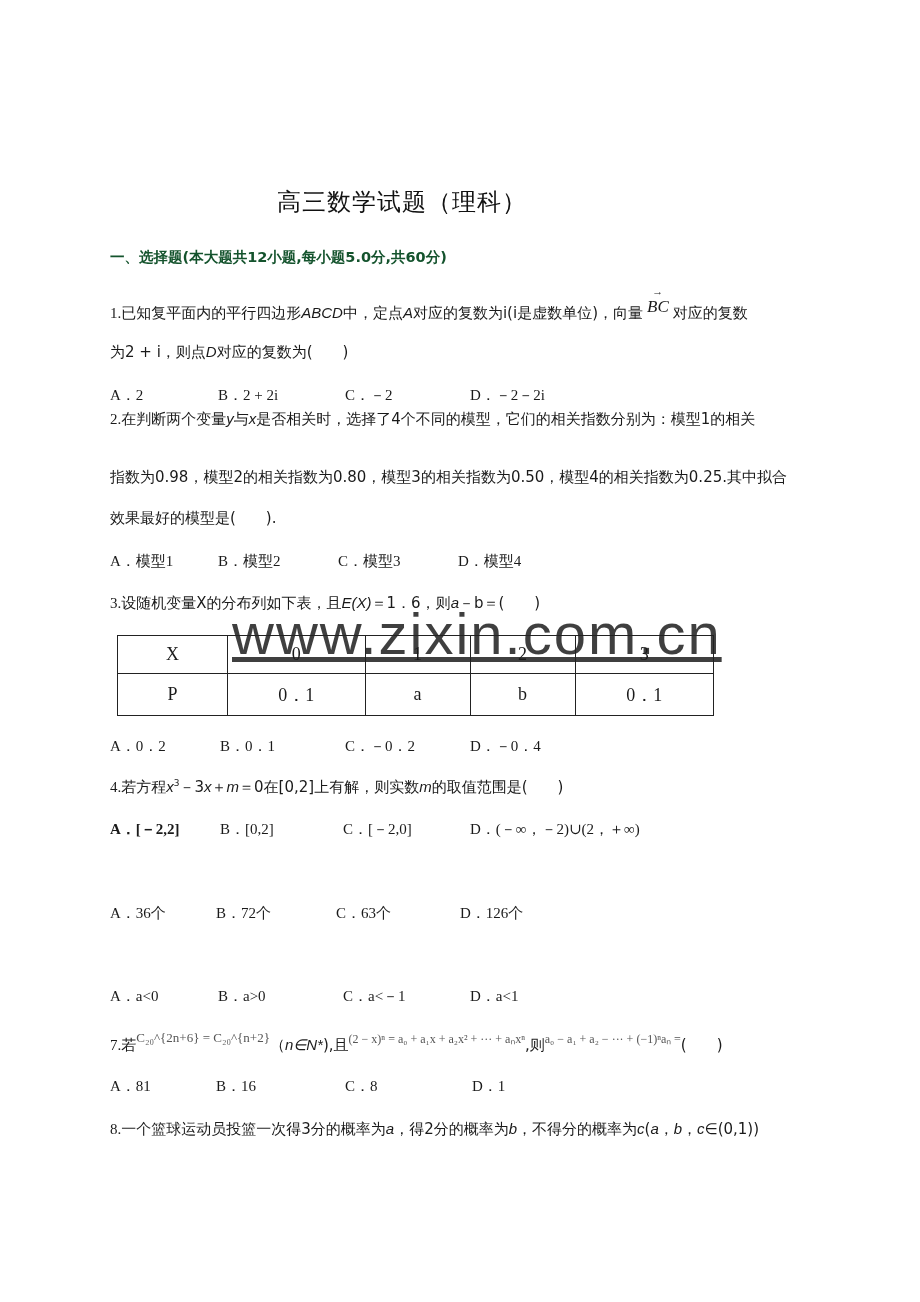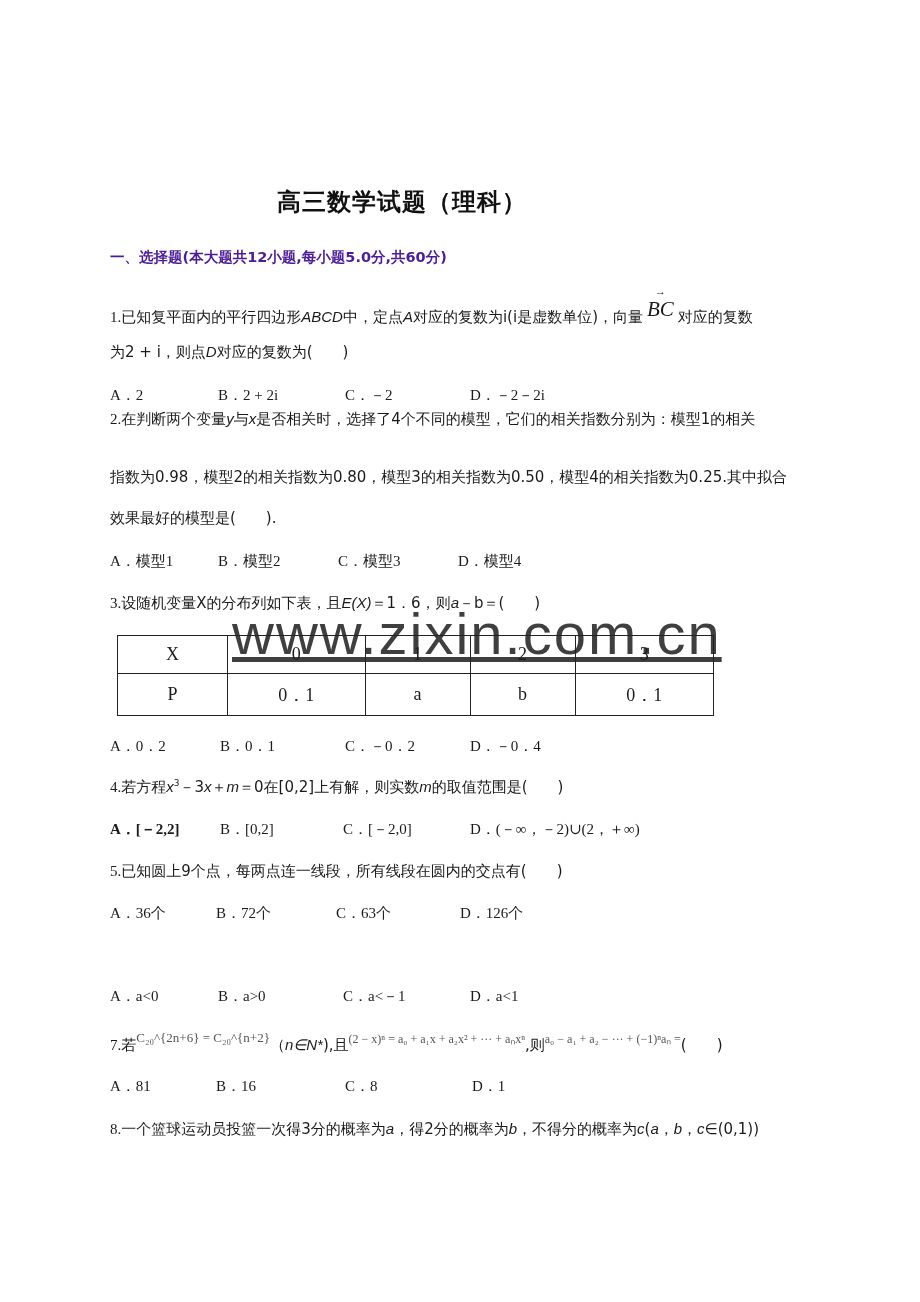--- a/index.html
+++ b/index.html
@@ -1,29 +1,29 @@
 <!DOCTYPE html>
 <html><head>
 <meta charset="utf-8">
 <style>
   html, body { margin: 0; padding: 0; background: #ffffff; }
   body { width: 920px; height: 1302px; position: relative; overflow: hidden;
          font-family: "DejaVu Sans", "Liberation Sans", sans-serif; color: #111; }
   .page { position: absolute; left: 0; top: 0; width: 920px; height: 1302px; }
   .title { position: absolute; top: 186px; left: 0; width: 804px; text-align: center;
-           font-size: 24px; font-weight: bold; letter-spacing: 1px; color: #111; }
-  .section { position: absolute; top: 248px; left: 110px; font-size: 14.5px; font-weight: bold; color: #4c1d95; }
+           font-size: 24px; font-weight: normal; letter-spacing: 1px; color: #111; }
+  .section { position: absolute; top: 248px; left: 110px; font-size: 14.5px; font-weight: bold; color: #14532d; }
   .line { position: absolute; left: 110px; font-size: 15px; white-space: nowrap; color: #1a1a1a; }
   .serif { font-family: "Liberation Serif", "DejaVu Serif", serif; }
   .it { font-style: italic; font-family: "Liberation Sans", sans-serif; }
   .opts { position: absolute; left: 110px; font-size: 15px; white-space: nowrap; color: #1a1a1a;
           font-family: "Liberation Serif", "DejaVu Serif", serif; }
   .opts span.opt { position: absolute; top: 0; text-align: right; }
   .vec { display: inline-block; position: relative; font-family: "Liberation Serif", serif;
-         font-style: italic; font-size: 21px; margin: 0 4px; top: -6px; }
+         font-style: italic; font-size: 17px; margin: 0 4px; top: -6px; }
   .vec::before { content: "\2192"; position: absolute; top: -12px; left: 50%; transform: translateX(-50%);
                  font-size: 11px; font-style: normal; }
   table.dist { position: absolute; top: 635px; left: 117px; width: 597px; border-collapse: collapse;
                font-family: "Liberation Serif", "DejaVu Serif", serif; font-size: 18px; }
   table.dist td { border: 1.5px solid #222; text-align: center; color: #1a1a1a; }
   table.dist tr.r1 td { height: 35px; }
   table.dist tr.r2 td { height: 39px; }
   .watermark { position: absolute; top: 600px; left: 232px; font-size: 58px; color: #000000;
                font-family: "Liberation Sans", sans-serif; letter-spacing: 2px; opacity: 0.75;
                pointer-events: none; text-decoration: underline; }
@@ -98,23 +98,20 @@
   <div class="line" style="top:778px;">
     <span class="serif">4.</span><span>若方程</span><span class="it">x</span><sup>3</sup><span>－3</span><span class="it">x</span><span>＋</span><span class="it">m</span><span>＝0在[0,2]上有解，则实数</span><span class="it">m</span><span>的取值范围是(　　)</span>
   </div>
   <div class="opts" style="top:820px;">
     <span class="opt" style="left:0;font-weight:bold;">A．[－2,2]</span>
     <span class="opt" style="left:110px;">B．[0,2]</span>
     <span class="opt" style="left:233px;">C．[－2,0]</span>
     <span class="opt" style="left:360px;">D．(－∞，－2)∪(2，＋∞)</span>
   </div>
 
-  <div class="line" style="top:862px;">
-    <span class="serif">5.</span><span>已知圆上9个点，每两点连一线段，所有线段在圆内的交点有(　　)</span>
-  </div>
   <div class="opts" style="top:904px;">
     <span class="opt" style="left:0;">A．36个</span>
     <span class="opt" style="left:106px;">B．72个</span>
     <span class="opt" style="left:226px;">C．63个</span>
     <span class="opt" style="left:350px;">D．126个</span>
   </div>
 
   <div class="opts" style="top:987px;">
     <span class="opt" style="left:0;">A．a&lt;0</span>
     <span class="opt" style="left:108px;">B．a&gt;0</span>

